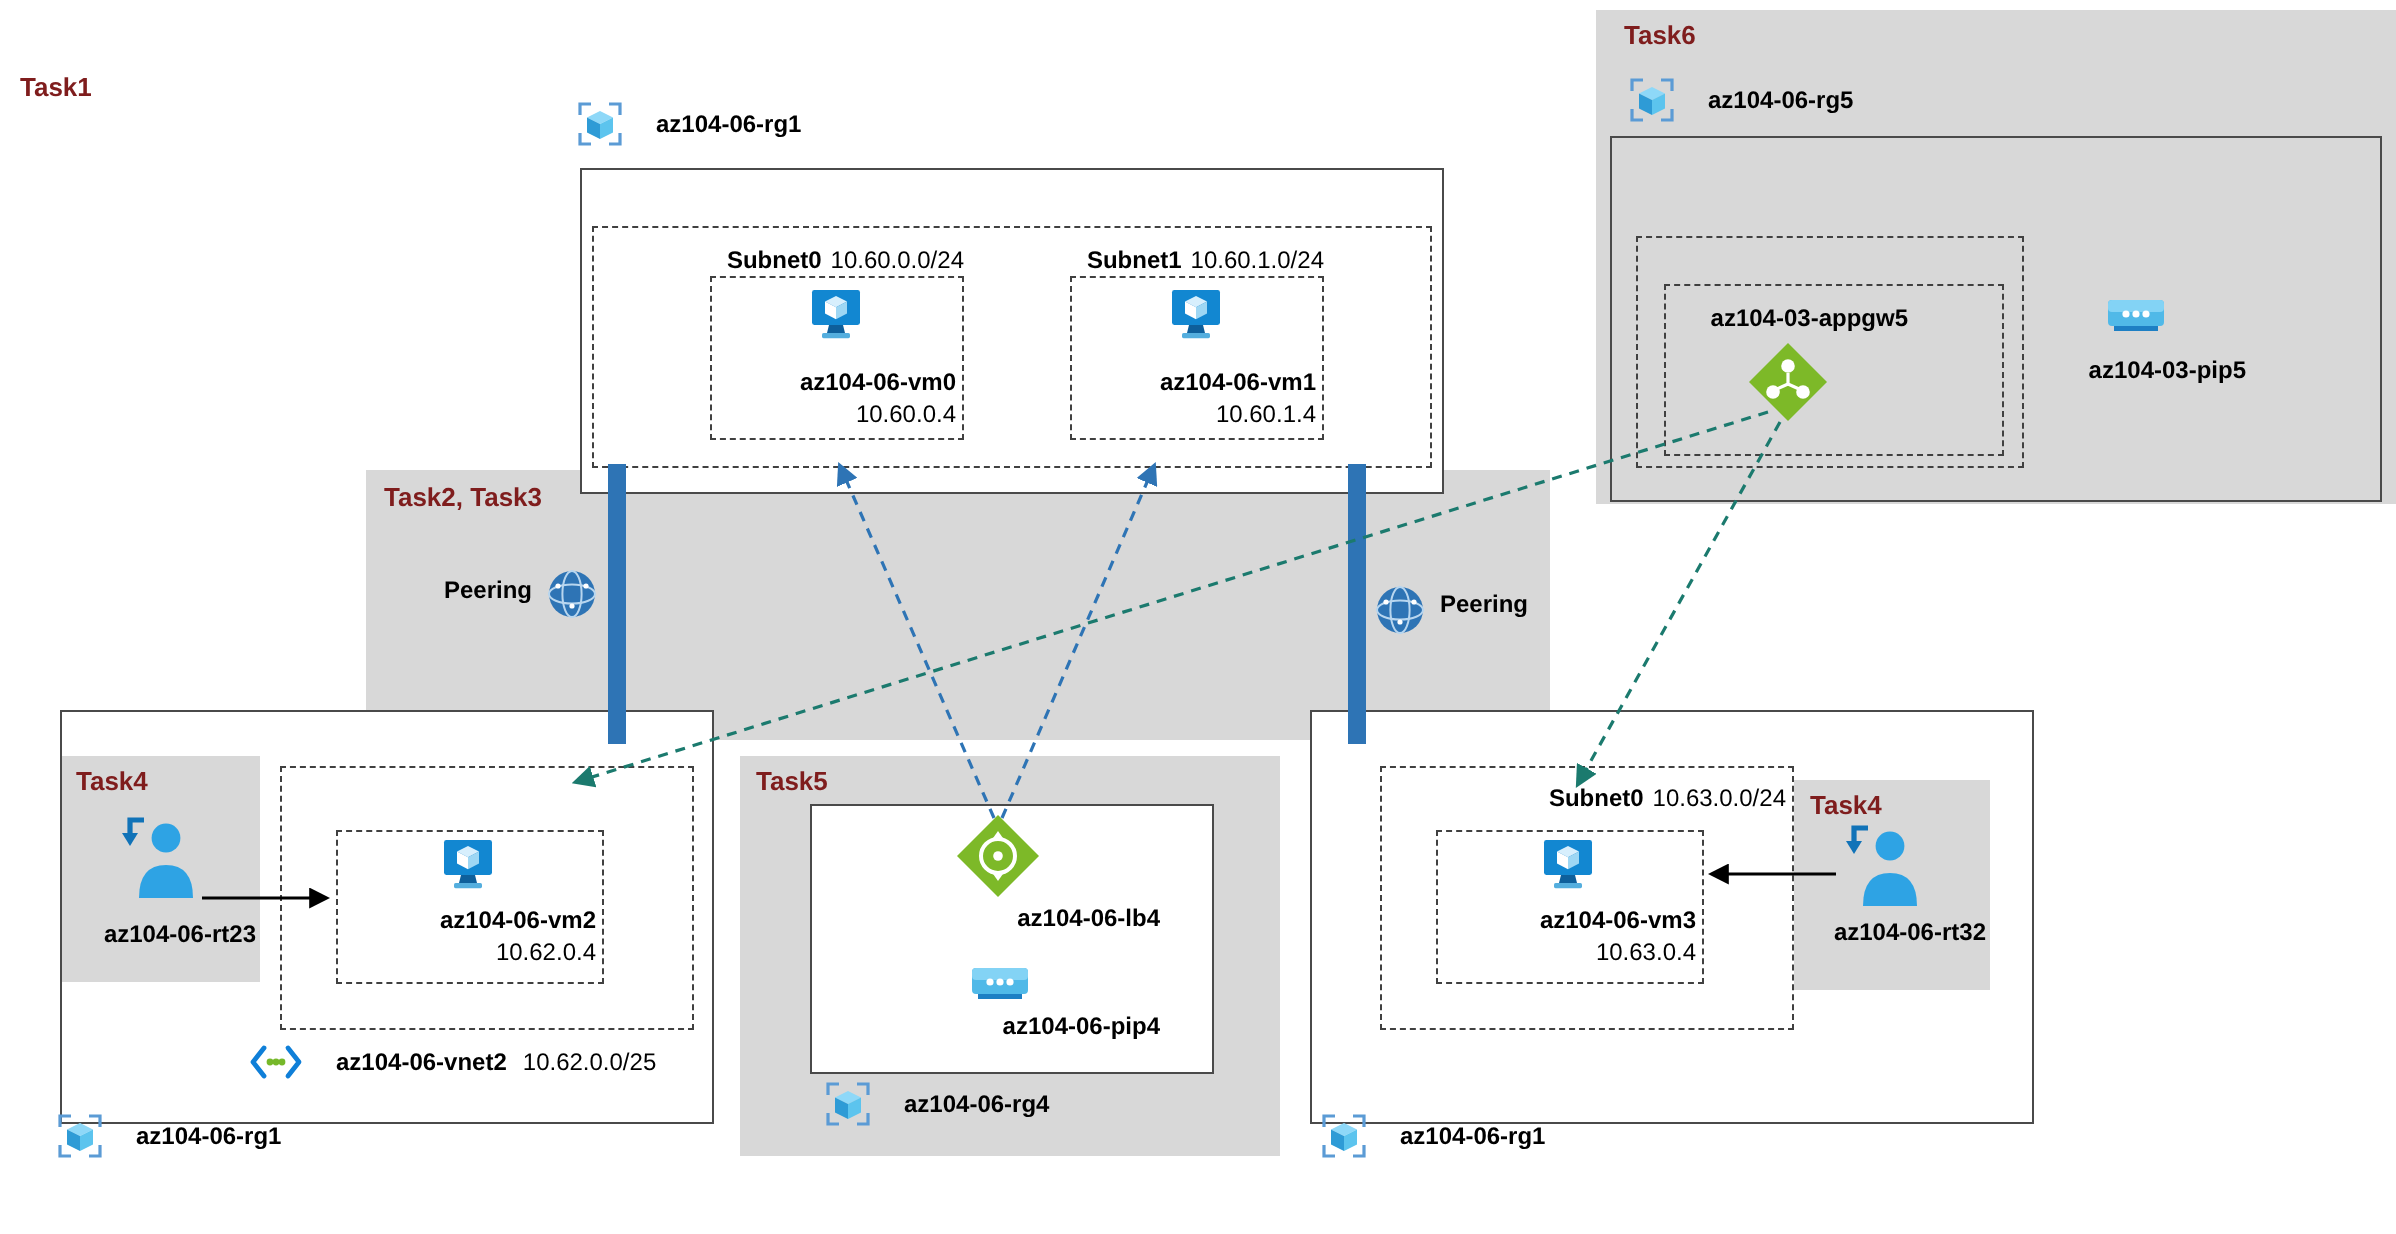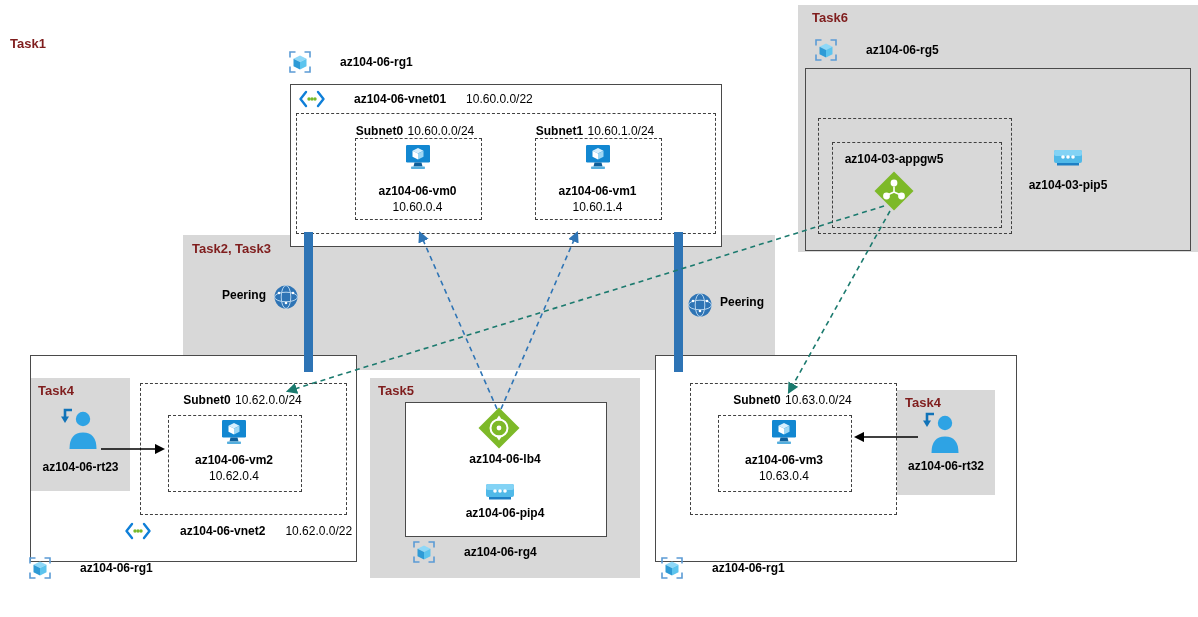--- a/index.html
+++ b/index.html
@@ -6,22 +6,22 @@
   body{font-family:"Liberation Sans",sans-serif;color:#000;}
   #canvas{position:relative;width:1198px;height:617px;background:#ffffff;overflow:hidden;}
   .abs{position:absolute;}
   .gray{background:#d8d8d8;}
   .sbox{border:1px solid #4a4a4a;background:#fff;}
   .sbox.clear{background:transparent;}
   .dbox{border:1px dashed #404040;background:transparent;}
   .task{color:#7f1d1d;font-weight:700;font-size:13px;}
   .nm{font-weight:700;font-size:12px;color:#000;}
   .tx{font-size:12px;color:#000;}
-  .ctr{text-align:center;}
-  .row{display:flex;align-items:center;gap:20px;}
+  .ctr{text-align:right;}
+  .row{display:flex;align-items:center;gap:8px;}
   .row .ic{margin-right:8px;}
   .bar{background:#2e74b5;}
   svg{display:block;}
 </style>
 </head>
 <body>
 
 <div id="canvas">
 
   <div class="abs gray" style="left:798px;top:5px;width:400px;height:247px;z-index:1"></div>
@@ -35,31 +35,20 @@
       <path d="M2 7.5 V2 H7.5 M16.5 2 H22 V7.5 M22 16.5 V22 H16.5 M7.5 22 H2 V16.5" fill="none" stroke="#5b9bd5" stroke-width="1.6"></path>
       <polygon points="12,5.5 18.5,8.8 12,12 5.5,8.8" fill="#8ed8f8"></polygon>
       <polygon points="5.5,8.8 12,12 12,19.5 5.5,16.2" fill="#2e9bd6"></polygon>
       <polygon points="18.5,8.8 12,12 12,19.5 18.5,16.2" fill="#5cc4ee"></polygon>
     </svg>
     <span class="nm">az104-06-rg1</span>
   </div>
 
   <div class="abs sbox" style="left:290px;top:84px;width:430px;height:161px;z-index:2"></div>
 
-  <div class="abs row" style="left:298px;top:90px;z-index:3">
-    <svg class="ic" width="28" height="18" viewBox="0 0 28 18">
-      <path d="M8 2 L2.5 9 L8 16" fill="none" stroke="#0f7fd8" stroke-width="2.4" stroke-linecap="round" stroke-linejoin="round"></path>
-      <path d="M20 2 L25.5 9 L20 16" fill="none" stroke="#0f7fd8" stroke-width="2.4" stroke-linecap="round" stroke-linejoin="round"></path>
-      <circle cx="11" cy="9" r="1.7" fill="#76b82a"></circle>
-        <circle cx="14" cy="9" r="1.7" fill="#76b82a"></circle>
-        <circle cx="17" cy="9" r="1.7" fill="#76b82a"></circle>
-    </svg>
-    <span class="nm">az104-06-vnet01</span>
-    <span class="tx">10.60.0.0/22</span>
-  </div>
 
   <div class="abs dbox" style="left:296px;top:113px;width:418px;height:119px;z-index:3"></div>
 
   <div class="abs ctr" style="left:348px;top:121px;width:134px;z-index:4">
     <span class="nm">Subnet0</span>
     <span class="tx">10.60.0.0/24</span>
   </div>
   <div class="abs dbox" style="left:355px;top:138px;width:125px;height:80px;z-index:4"></div>
   <div class="abs" style="left:404px;top:144px;z-index:5">
     <svg width="28" height="27" viewBox="0 0 28 27">
@@ -162,24 +151,20 @@
     <svg width="40" height="46" viewBox="0 0 40 46">
       <path d="M14 4 H7 V11" fill="none" stroke="#1173b8" stroke-width="2.6"></path>
       <polygon points="3,10.5 11,10.5 7,17" fill="#1173b8"></polygon>
       <circle cx="25" cy="13" r="7.2" fill="#2ea3e4"></circle>
       <path d="M11.5 43 q0 -16.5 13.5 -16.5 q13.5 0 13.5 16.5 z" fill="#2ea3e4"></path>
     </svg>
   </div>
   <div class="abs ctr nm" style="left:33px;top:460px;width:95px;z-index:4">az104-06-rt23</div>
 
   <div class="abs dbox" style="left:140px;top:383px;width:205px;height:130px;z-index:3"></div>
-  <div class="abs ctr" style="left:142px;top:390px;width:201px;z-index:4">
-    <span class="nm">Subnet0</span>
-    <span class="tx">10.62.0.0/24</span>
-  </div>
   <div class="abs dbox" style="left:168px;top:415px;width:132px;height:75px;z-index:4"></div>
   <div class="abs" style="left:220px;top:419px;z-index:5">
     <svg width="28" height="27" viewBox="0 0 28 27">
       <rect x="2" y="1" width="24" height="17.5" rx="1.2" fill="#1287d1"></rect>
       <polygon points="14,4 19.5,6.8 14,9.6 8.5,6.8" fill="#d7effd"></polygon>
       <polygon points="8.5,6.8 14,9.6 14,15.6 8.5,12.8" fill="#ffffff"></polygon>
       <polygon points="19.5,6.8 14,9.6 14,15.6 19.5,12.8" fill="#9ed7f4"></polygon>
       <polygon points="10.5,18.5 17.5,18.5 18.5,22.5 9.5,22.5" fill="#0e5f9b"></polygon>
       <rect x="7" y="22.5" width="14" height="2.6" rx="0.8" fill="#54aede"></rect>
     </svg>
@@ -189,21 +174,21 @@
 
   <div class="abs row" style="left:124px;top:522px;z-index:4">
     <svg class="ic" width="28" height="18" viewBox="0 0 28 18">
       <path d="M8 2 L2.5 9 L8 16" fill="none" stroke="#0f7fd8" stroke-width="2.4" stroke-linecap="round" stroke-linejoin="round"></path>
       <path d="M20 2 L25.5 9 L20 16" fill="none" stroke="#0f7fd8" stroke-width="2.4" stroke-linecap="round" stroke-linejoin="round"></path>
       <circle cx="11" cy="9" r="1.7" fill="#76b82a"></circle>
         <circle cx="14" cy="9" r="1.7" fill="#76b82a"></circle>
         <circle cx="17" cy="9" r="1.7" fill="#76b82a"></circle>
     </svg>
     <span class="nm">az104-06-vnet2</span>
-    <span class="tx">10.62.0.0/22</span>
+    <span class="tx">10.62.0.0/25</span>
   </div>
 
   <div class="abs row" style="left:28px;top:556px;z-index:3">
     <svg class="ic" width="24" height="24" viewBox="0 0 24 24">
       <path d="M2 7.5 V2 H7.5 M16.5 2 H22 V7.5 M22 16.5 V22 H16.5 M7.5 22 H2 V16.5" fill="none" stroke="#5b9bd5" stroke-width="1.6"></path>
       <polygon points="12,5.5 18.5,8.8 12,12 5.5,8.8" fill="#8ed8f8"></polygon>
       <polygon points="5.5,8.8 12,12 12,19.5 5.5,16.2" fill="#2e9bd6"></polygon>
       <polygon points="18.5,8.8 12,12 12,19.5 18.5,16.2" fill="#5cc4ee"></polygon>
     </svg>
     <span class="nm">az104-06-rg1</span>

